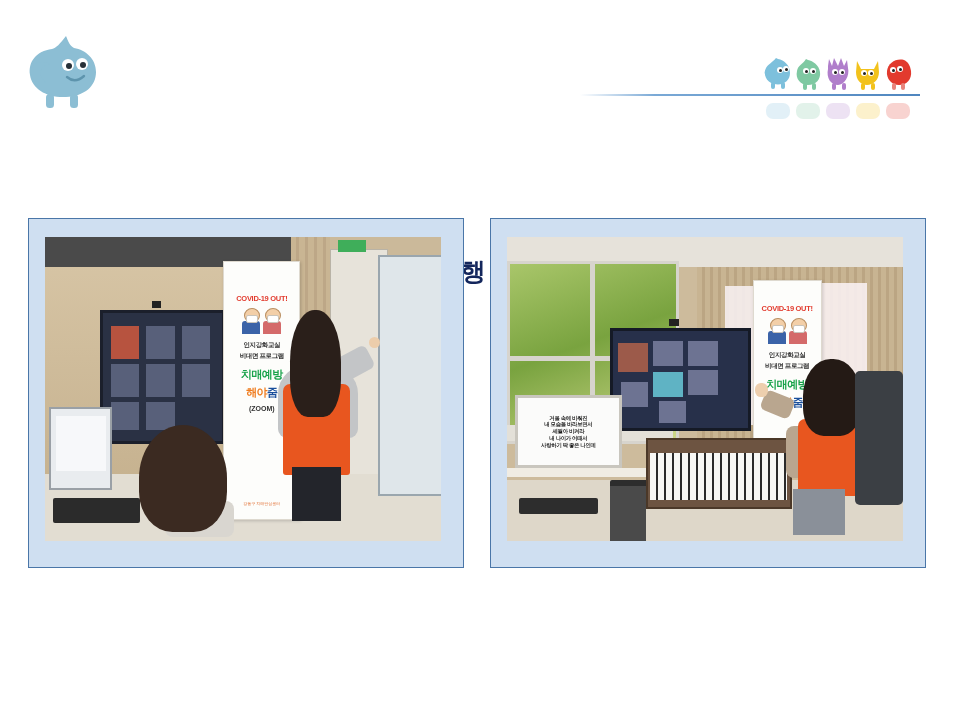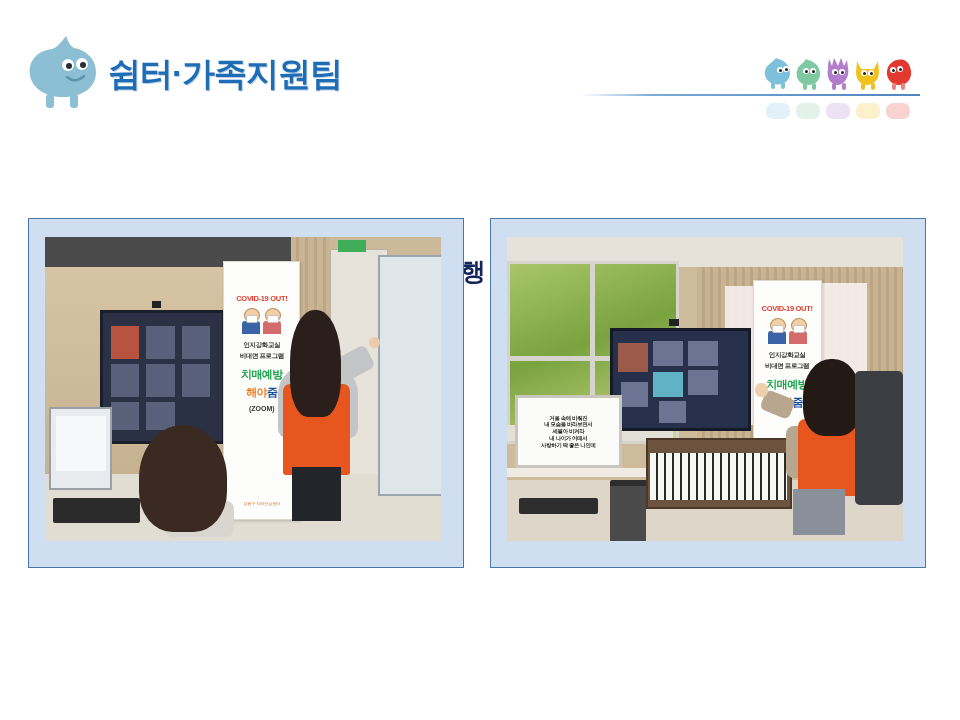--- a/index.html
+++ b/index.html
@@ -177,21 +177,20 @@
         <circle cx="46" cy="33" r="6" fill="#ffffff"></circle>
           <circle cx="47" cy="34" r="3" fill="#273038"></circle>
         <circle cx="60" cy="32" r="6" fill="#ffffff"></circle>
           <circle cx="61" cy="33" r="3" fill="#273038"></circle>
         <path d="M45 45 Q53 52 62 44" stroke="#5d94ad" stroke-width="2.4" fill="none" stroke-linecap="round"></path>
         <rect x="24" y="62" width="8" height="14" rx="3.5" fill="#8cbed4"></rect>
         <rect x="48" y="62" width="8" height="14" rx="3.5" fill="#8cbed4"></rect>
       </svg>
     </div>
 
-    <div class="title">쉼터·가족지원팀</div>
 
     <div class="header-rule"></div>
 
     <div class="mini-row">
       <svg viewBox="0 0 160 42" width="160" height="42">
         <g>
           <path d="M14 6 C10 11 6 12 4 16 C1 22 4 30 12 32 C21 34 28 29 28 21 C28 13 22 8 16 7 Z" fill="#7dc0dc"></path>
           <path d="M8 16 C4 16 2 19 3 22 C4 25 8 26 11 25 C8 23 7 19 9 17 Z" fill="#7dc0dc"></path>
           <circle cx="18" cy="18" r="3" fill="#fff"></circle>
             <circle cx="18.5" cy="18.5" r="1.5" fill="#222"></circle>

